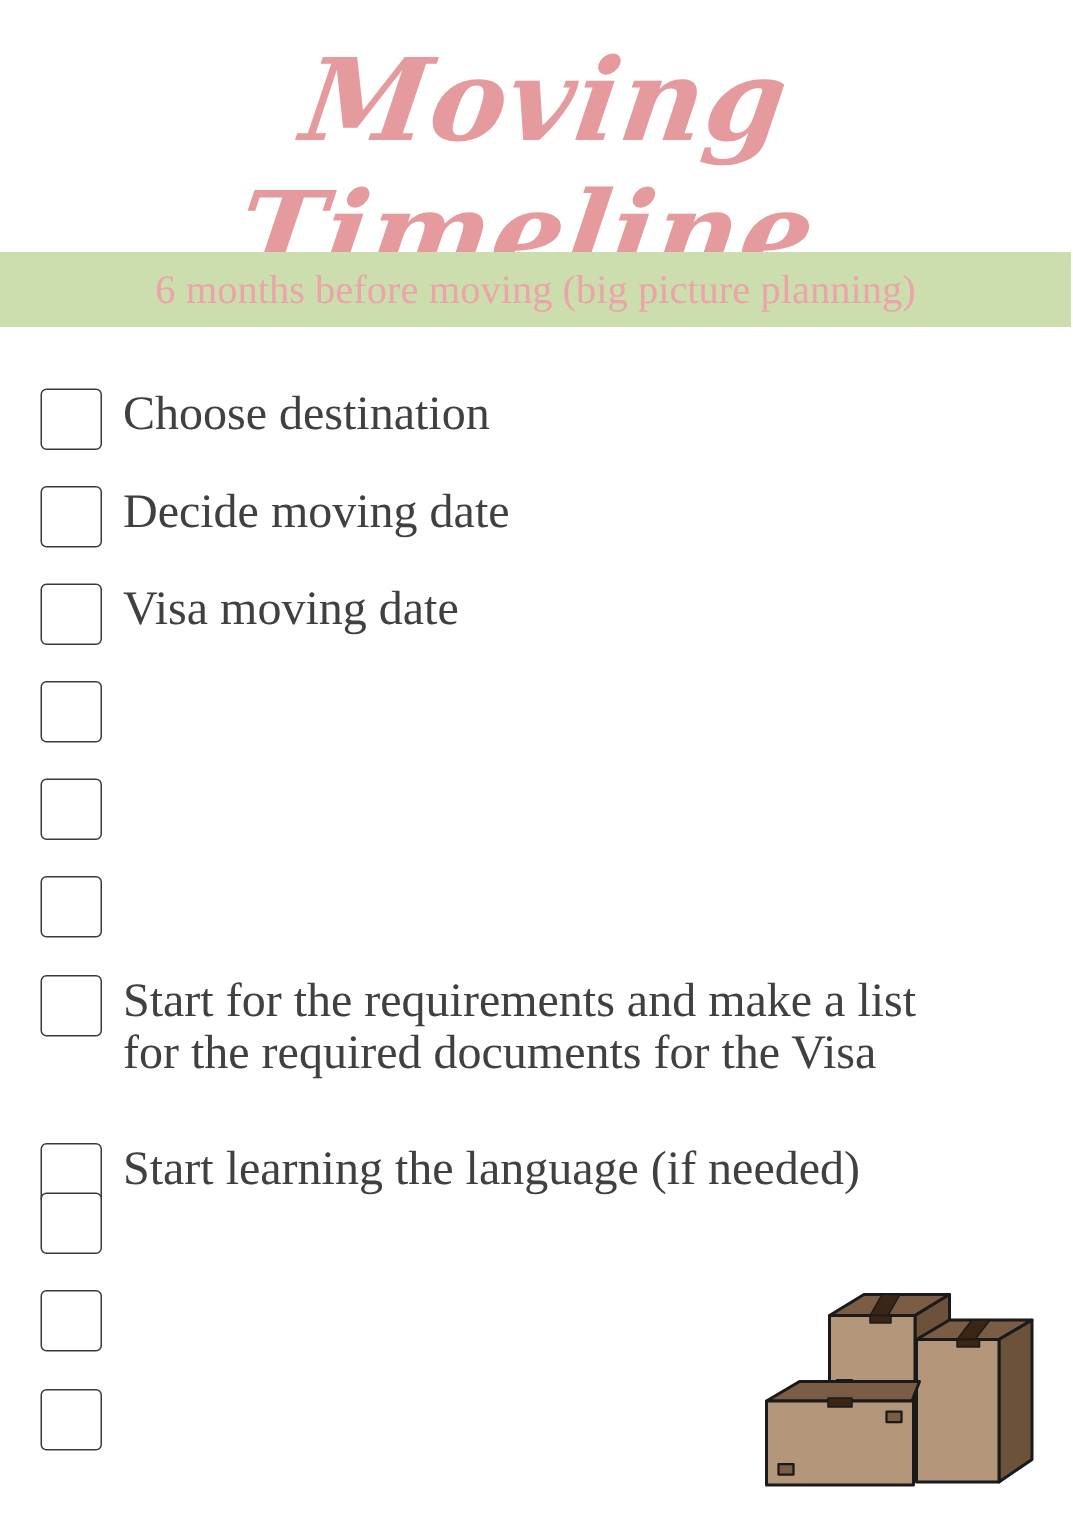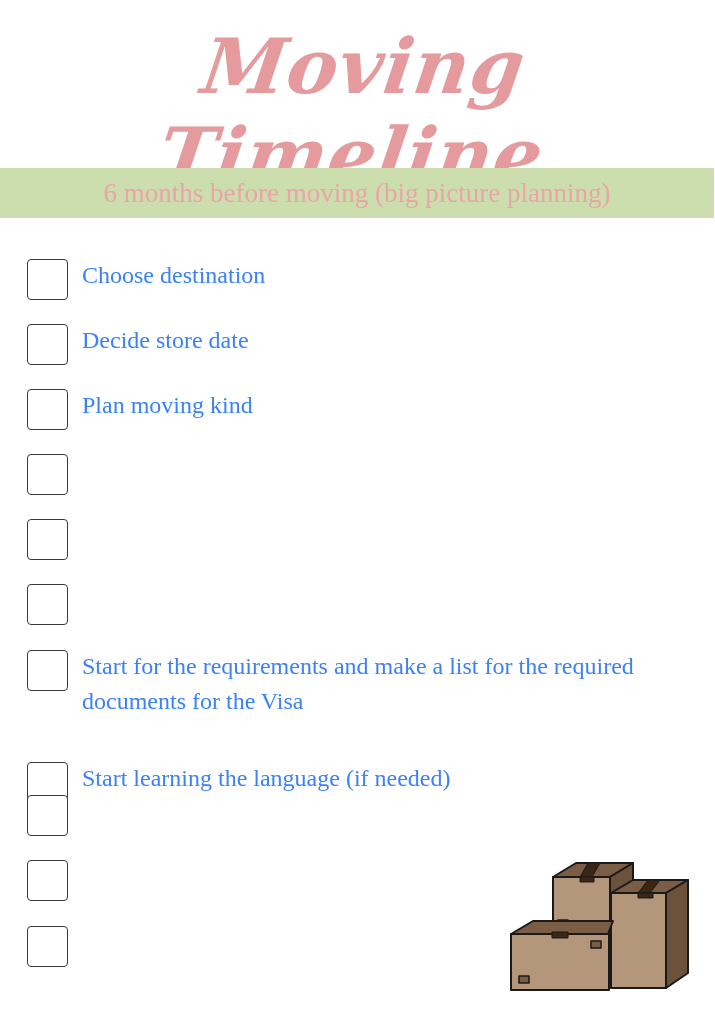--- a/index.html
+++ b/index.html
@@ -22,45 +22,45 @@
       font-family: "Liberation Serif", serif; font-size: 27px; color: #eba4a8;
     }
     .item {
       position: absolute; left: 27px; display: flex; align-items: flex-start;
     }
     .box {
       width: 41px; height: 41px; border: 1.5px solid #3a3a3a; border-radius: 4px;
       box-sizing: border-box; flex: 0 0 auto; background: #fff;
     }
     .label {
-      margin-left: 14px; font-size: 24px; color: #3b82f6; line-height: 35px;
+      margin-left: 14px; font-size: 32px; color: #404040; line-height: 35px;
       margin-top: -1px; width: 560px;
     }
     .boxes-art { position: absolute; left: 508px; top: 855px; width: 190px; height: 140px; }
   </style>
 </head>
 <body>
 
 <div class="title">Moving Timeline</div>
 
 <div class="banner">
   <span>6 months before moving (big picture planning)</span>
 </div>
 
 <div class="item" style="top:259px">
   <div class="box"></div>
   <div class="label">Choose destination</div>
 </div>
 <div class="item" style="top:324px">
   <div class="box"></div>
-  <div class="label">Decide store date</div>
+  <div class="label">Decide moving date</div>
 </div>
 <div class="item" style="top:389px">
   <div class="box"></div>
-  <div class="label">Plan moving kind</div>
+  <div class="label">Visa moving date</div>
 </div>
 <div class="item" style="top:454px">
   <div class="box"></div>
 </div>
 <div class="item" style="top:519px">
   <div class="box"></div>
 </div>
 <div class="item" style="top:584px">
   <div class="box"></div>
 </div>

